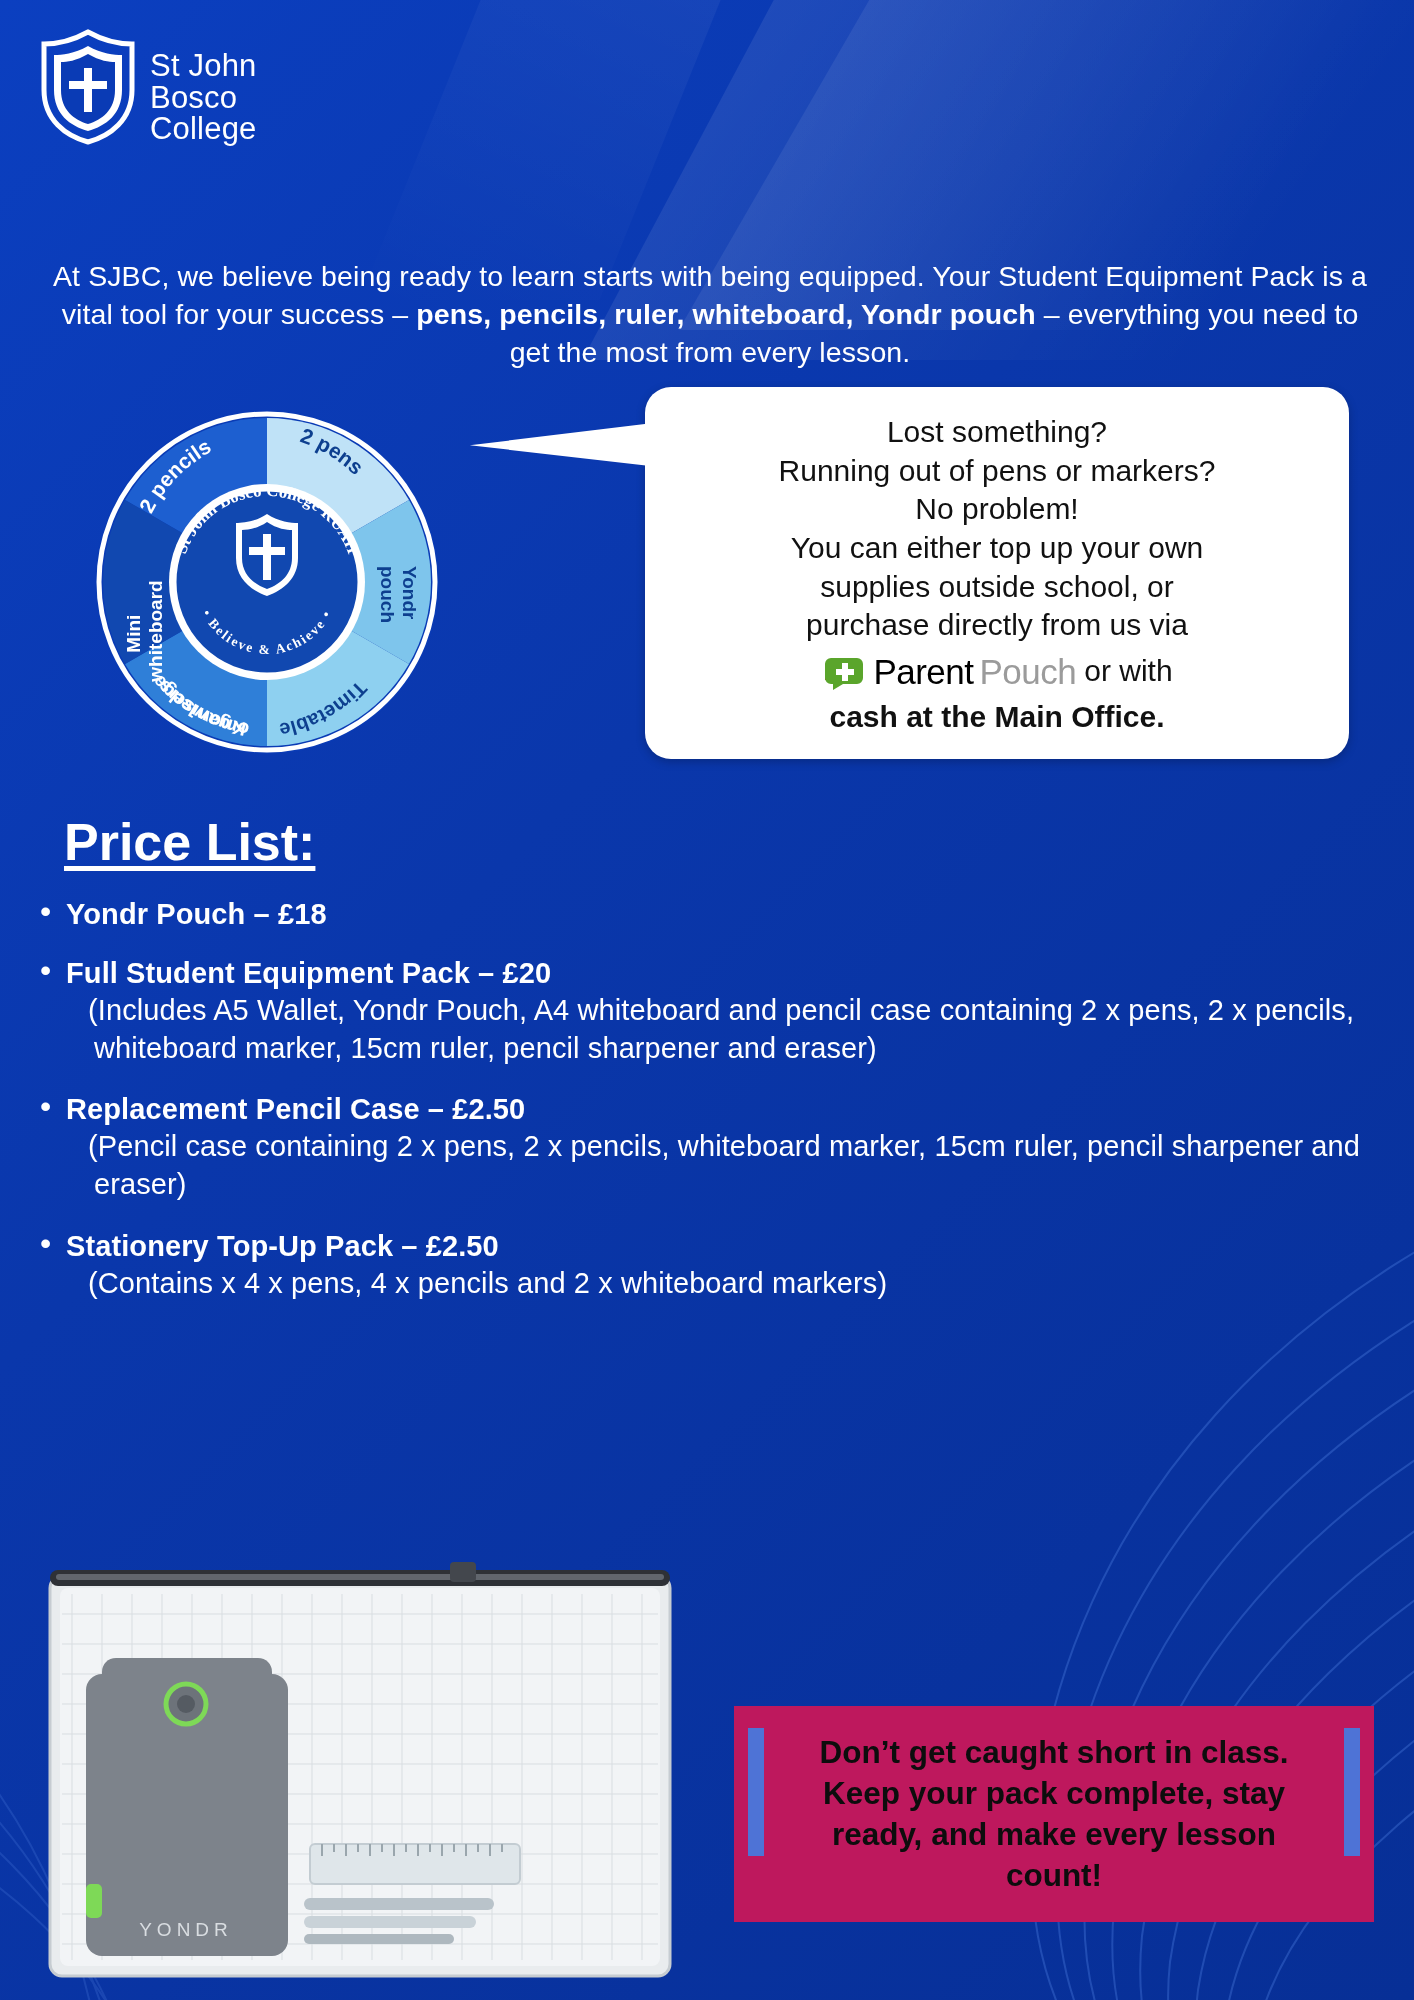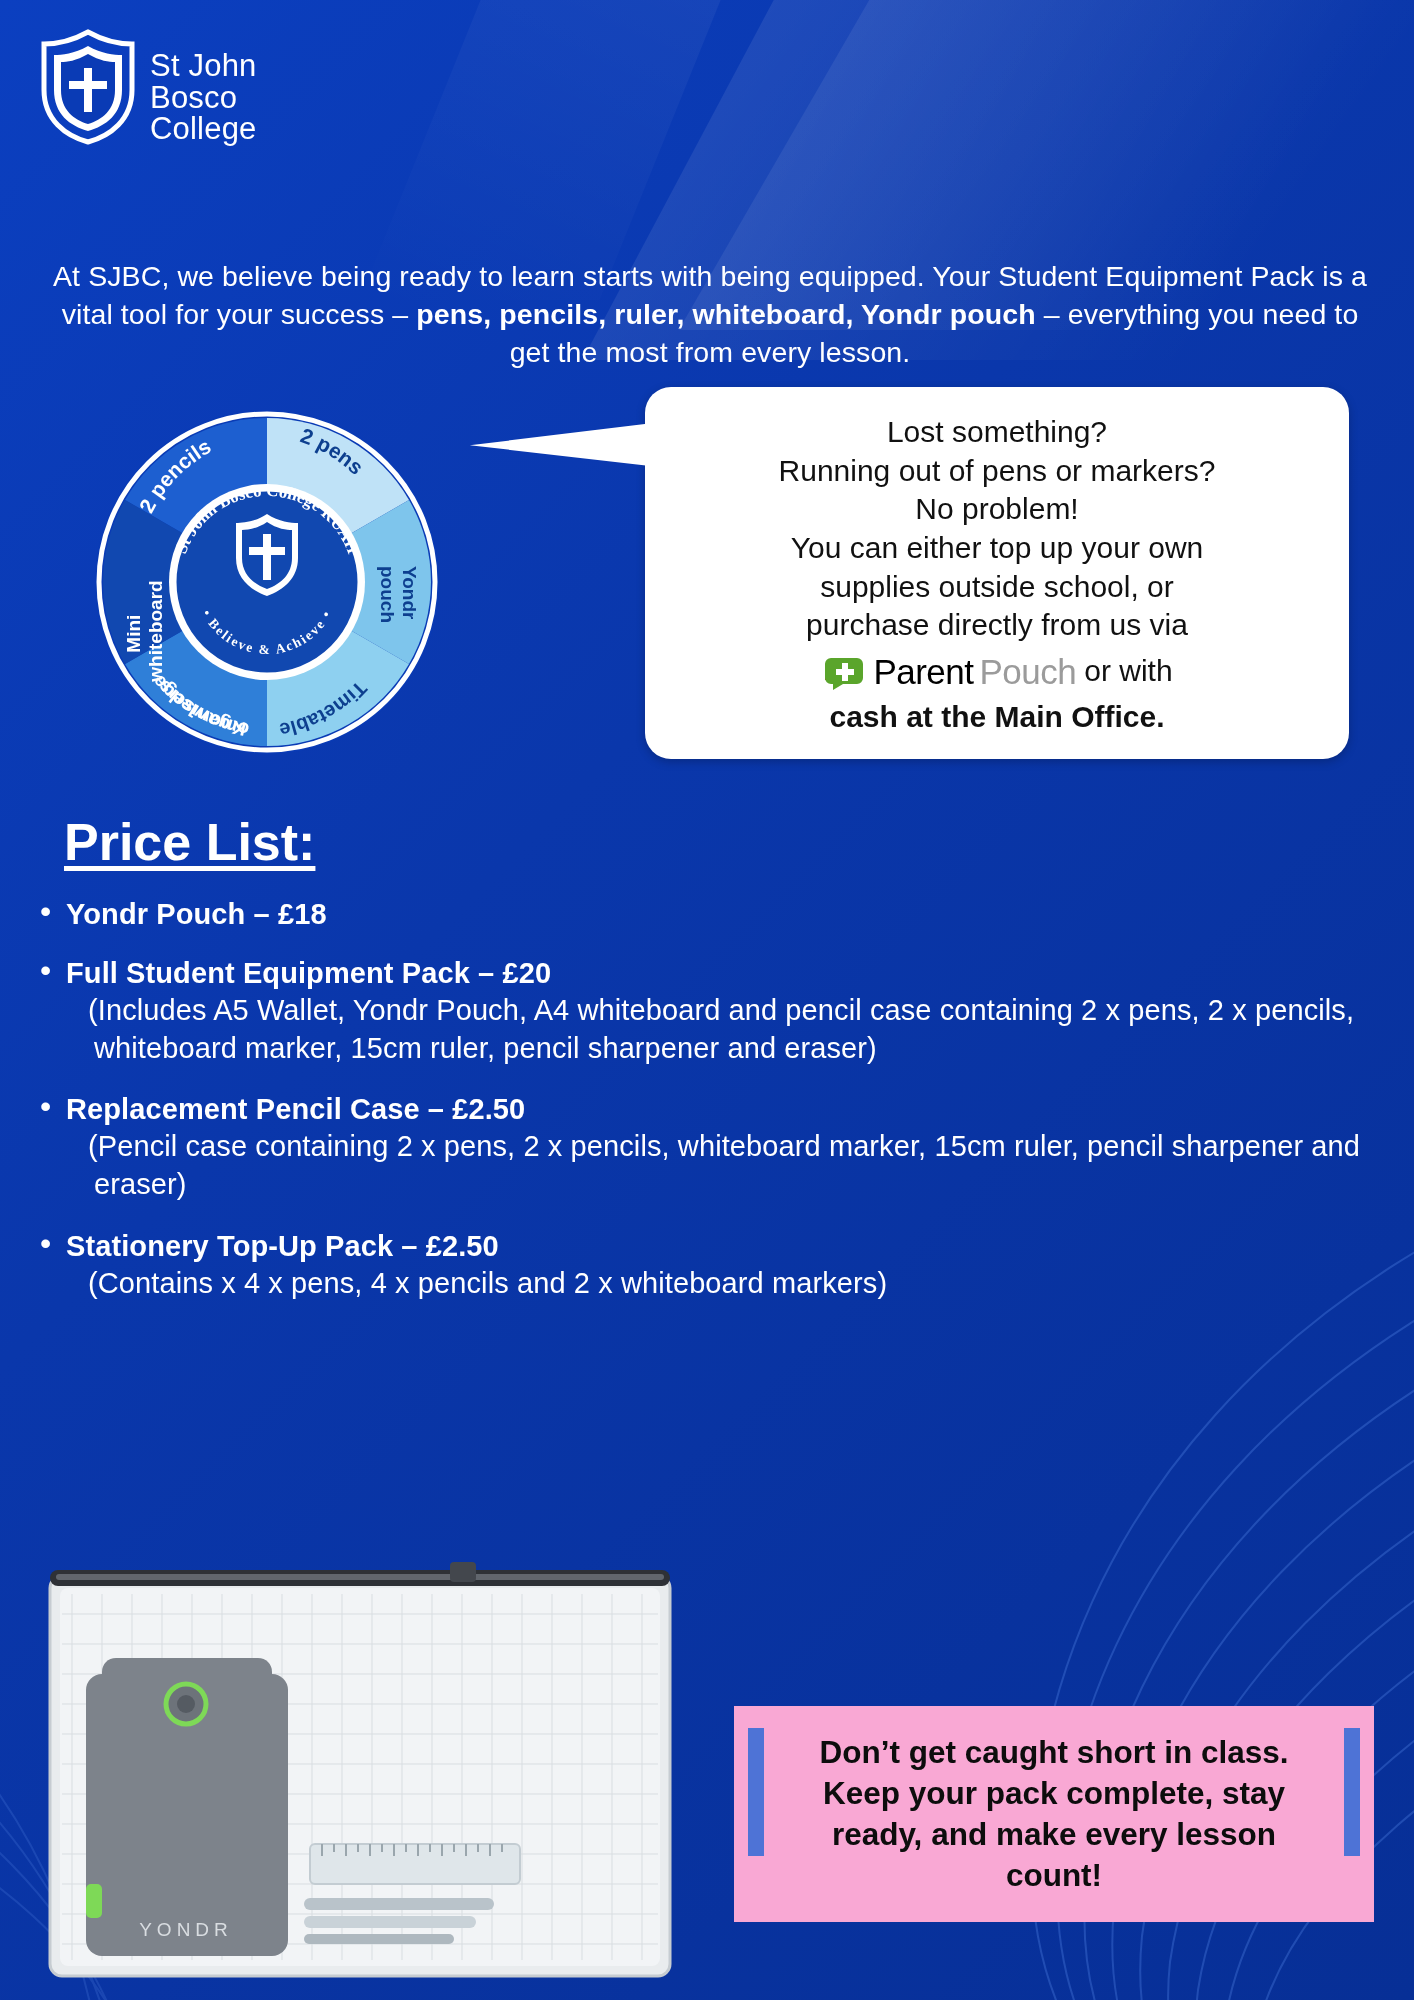--- a/index.html
+++ b/index.html
@@ -144,21 +144,21 @@
   
   .photo {
     position: absolute; left: 42px; bottom: 16px;
     width: 640px; height: 430px;
   }
 
   
   .callout {
     position: absolute; right: 40px; bottom: 78px;
     width: 640px;
-    background: #f9a8d4; color: #0d0d0d;
+    background: #be185d; color: #0d0d0d;
     padding: 26px 54px;
     text-align: center;
     font-size: 31.5px; font-weight: bold; line-height: 1.30;
   }
   .callout-bar {
     position: absolute; top: 22px; width: 16px; height: 128px;
     background: #4e73d6;
   }
   .callout-bar.l { left: 14px; }
   .callout-bar.r { right: 14px; }

